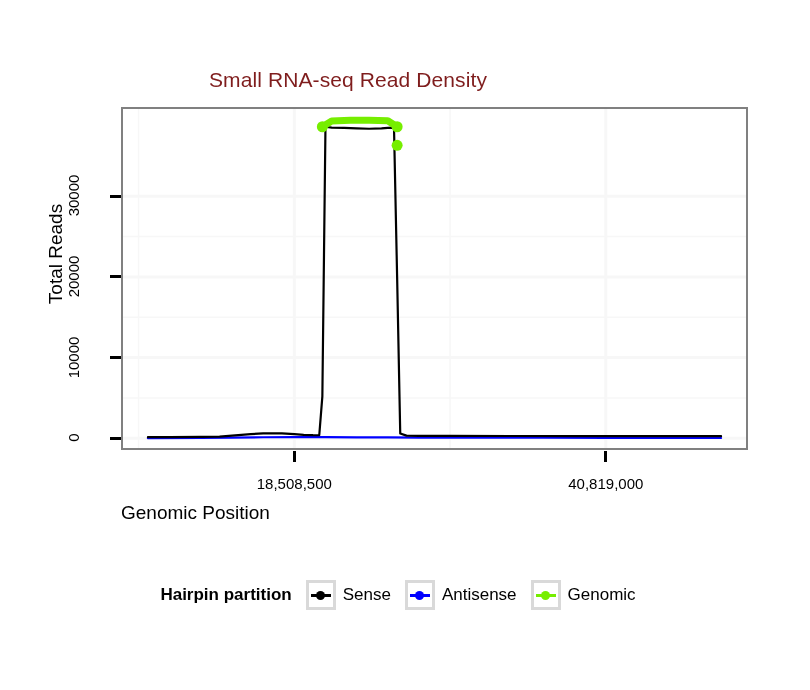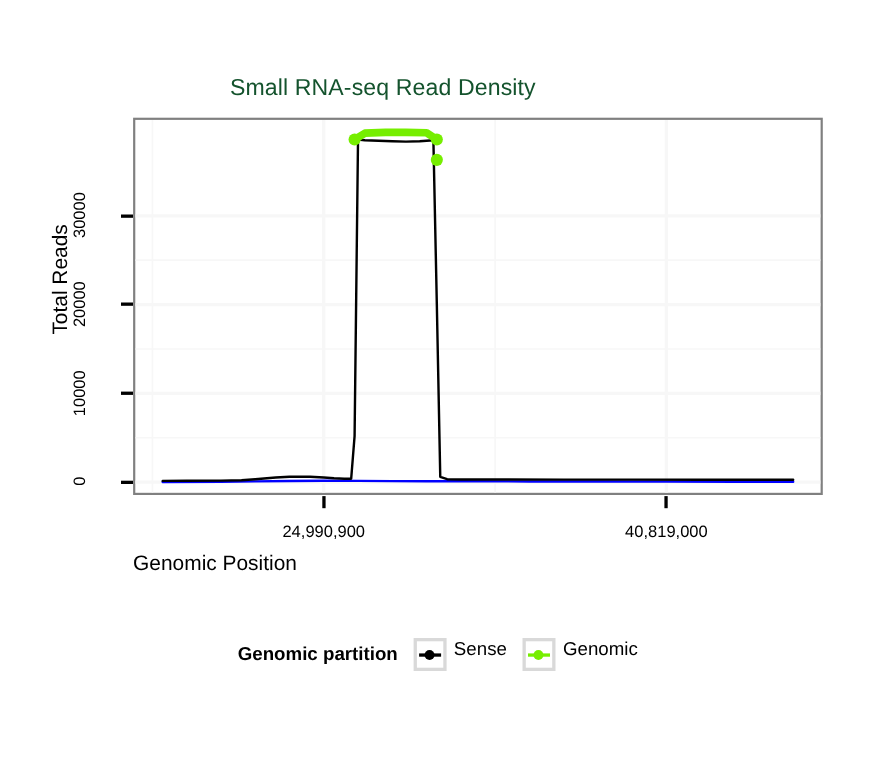--- a/index.html
+++ b/index.html
@@ -25,21 +25,21 @@
 
   
   #chart-title {
     position: absolute;
     left: 0;
     top: 68px;
     width: 696px;
     text-align: center;
     font-size: 21px;
     letter-spacing: 0.1px;
-    color: #14532d;
+    color: #7f1d1d;
   }
 
   
   #plot-panel {
     position: absolute;
     left: 121px;
     top: 107px;
     width: 627px;
     height: 343px;
     background: #ffffff;
@@ -113,21 +113,21 @@
     align-items: center;
   }
   #legend-title {
     font-size: 17px;
     font-weight: bold;
     margin-right: 14px;
     white-space: nowrap;
   }
   .legend-entry {
     display: flex;
-    align-items: flex-start;
+    align-items: center;
     margin-right: 14px;
   }
   .legend-key {
     width: 30px;
     height: 30px;
     background: #ffffff;
     border: 3px solid #d9d9d9;
     box-sizing: border-box;
     position: relative;
     margin-right: 7px;
@@ -170,21 +170,21 @@
       <div class="y-tick-mark" style="left: 110px; top: 356.1px;"></div>
       <div class="y-tick-label" style="left: 38px; top: 348.6px;">10000</div>
       <div class="y-tick-mark" style="left: 110px; top: 275.386px;"></div>
       <div class="y-tick-label" style="left: 38px; top: 267.886px;">20000</div>
       <div class="y-tick-mark" style="left: 110px; top: 194.671px;"></div>
       <div class="y-tick-label" style="left: 38px; top: 187.171px;">30000</div>
     </div>
 
   <div id="x-ticks">
       <div class="x-tick-mark" style="left: 292.825px;"></div>
-      <div class="x-tick-label" style="left: 214.325px;">24,990,900</div>
+      <div class="x-tick-label" style="left: 214.325px;">18,508,500</div>
       <div class="x-tick-mark" style="left: 604.325px;"></div>
       <div class="x-tick-label" style="left: 525.825px;">40,819,000</div>
     </div>
 
   <div id="x-axis-title">Genomic Position</div>
 
   <div id="plot-panel">
     <svg id="plot-svg" width="623" height="339" viewBox="0 0 623 339">
         <line x1="0" y1="329.3142857142857" x2="623" y2="329.3142857142857" stroke="#f7f7f7" stroke-width="3"></line>
         <line x1="0" y1="248.6" x2="623" y2="248.6" stroke="#f7f7f7" stroke-width="3"></line>
@@ -200,31 +200,38 @@
         <polyline points="24.92,329.15 77.88,328.99 109.02,328.59 140.18,328.26 171.33,328.10 202.47,328.18 233.63,328.35 264.77,328.43 295.93,328.55 358.22,328.67 420.53,328.75 482.82,328.83 545.13,328.91 598.08,328.99" fill="none" stroke="#0000ff" stroke-width="2.2" stroke-linejoin="round" stroke-linecap="round"></polyline>
         <polyline points="24.92,328.18 46.73,328.10 77.88,327.94 96.56,327.62 109.02,326.65 127.71,325.12 140.18,324.39 158.87,324.47 171.33,325.12 180.67,325.84 190.01,326.17 196.25,326.25 199.36,287.34 202.47,17.76 208.71,18.56 221.16,18.97 233.63,19.37 246.09,19.77 258.55,19.37 264.77,18.97 271.00,18.56 274.12,167.89 277.24,324.47 283.47,326.65 295.93,326.89 327.07,326.97 389.38,327.01 451.68,327.05 513.98,327.07 576.27,327.09 598.08,327.13" fill="none" stroke="#000000" stroke-width="2.2" stroke-linejoin="round" stroke-linecap="round"></polyline>
         <polyline points="199.36,17.76 208.71,12.11 227.39,11.30 246.09,11.30 264.77,11.70 274.12,17.76" fill="none" stroke="#76ee00" stroke-width="7" stroke-linejoin="round" stroke-linecap="round"></polyline>
         <circle cx="199.36" cy="17.76" r="5.5" fill="#76ee00"></circle>
         <circle cx="274.12" cy="17.76" r="5.5" fill="#76ee00"></circle>
         <circle cx="274.12" cy="36.32" r="5.5" fill="#76ee00"></circle>
       </svg>
   </div>
 
   <div id="legend">
-    <div id="legend-title">Genomic partition</div>
+    <div id="legend-title">Hairpin partition</div>
     <div id="legend-entries" style="display:flex;align-items:center;">
         <div class="legend-entry">
           <div class="legend-key">
             <div class="kline" style="background: rgb(0, 0, 0);"></div>
             <div class="kdot" style="background: rgb(0, 0, 0);"></div>
           </div>
           <span class="legend-label">Sense</span>
         </div>
         <div class="legend-entry">
           <div class="legend-key">
+            <div class="kline" style="background: rgb(0, 0, 255);"></div>
+            <div class="kdot" style="background: rgb(0, 0, 255);"></div>
+          </div>
+          <span class="legend-label">Antisense</span>
+        </div>
+        <div class="legend-entry">
+          <div class="legend-key">
             <div class="kline" style="background: rgb(118, 238, 0);"></div>
             <div class="kdot" style="background: rgb(118, 238, 0);"></div>
           </div>
           <span class="legend-label">Genomic</span>
         </div>
       </div>
   </div>
 
 </div>
 

